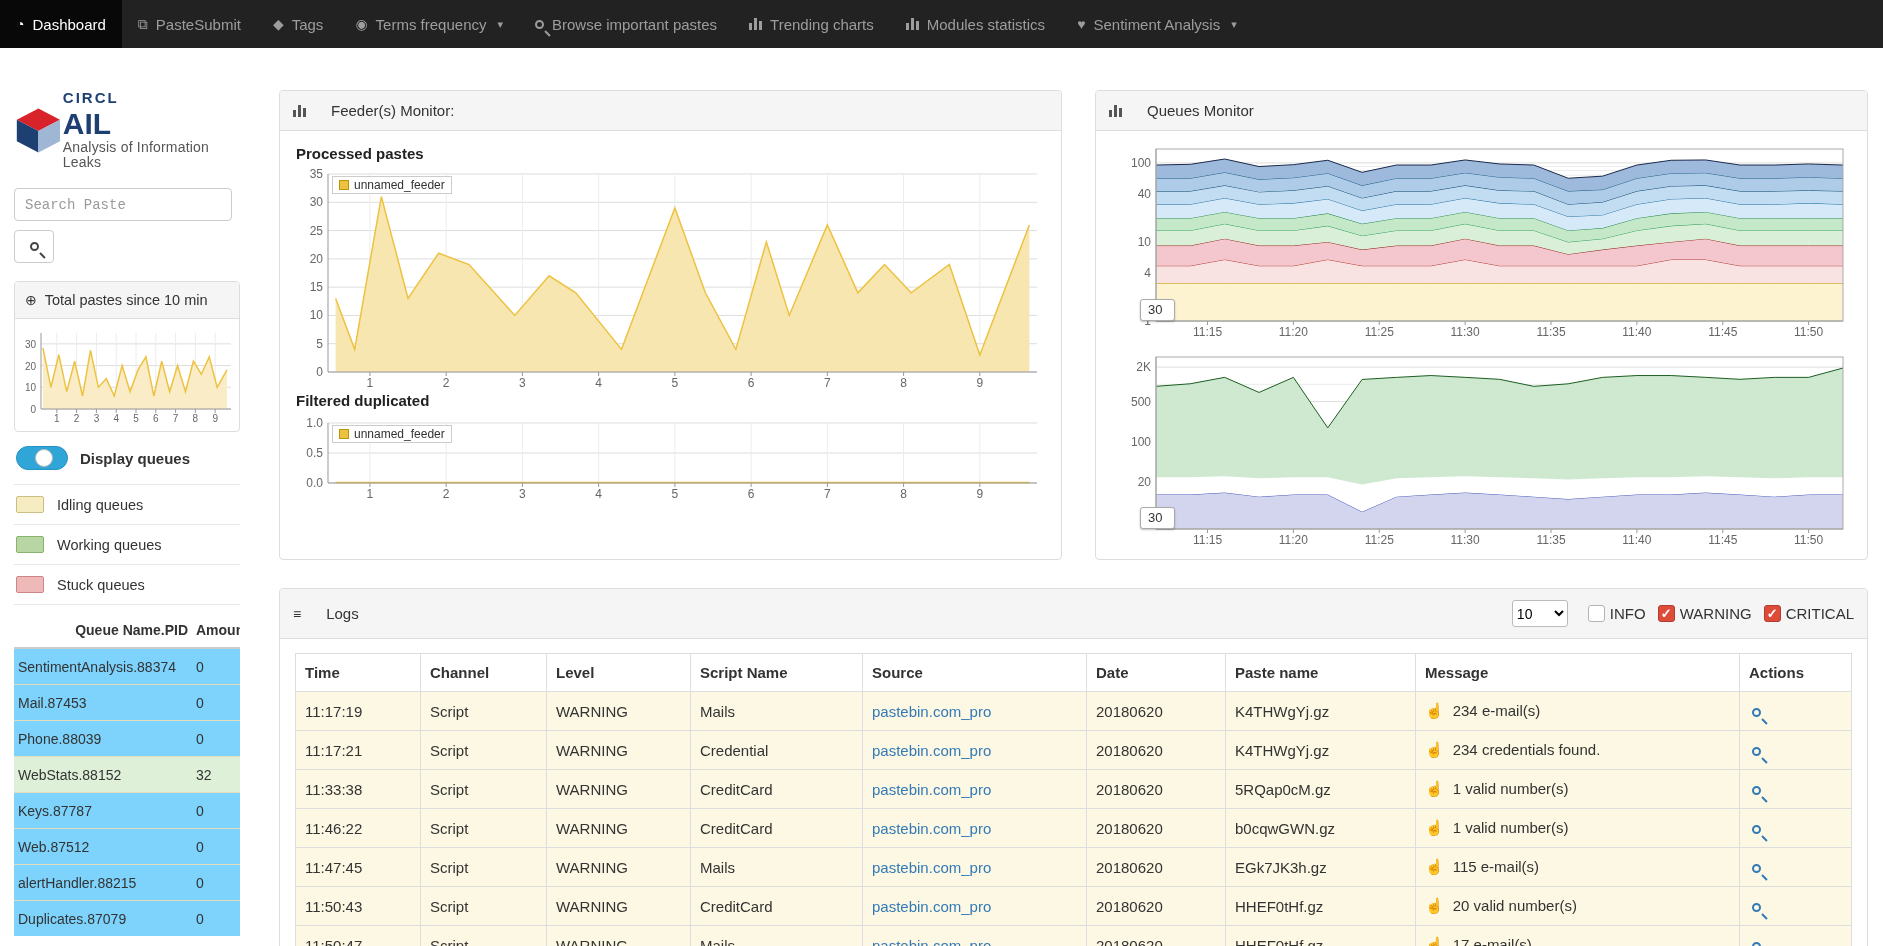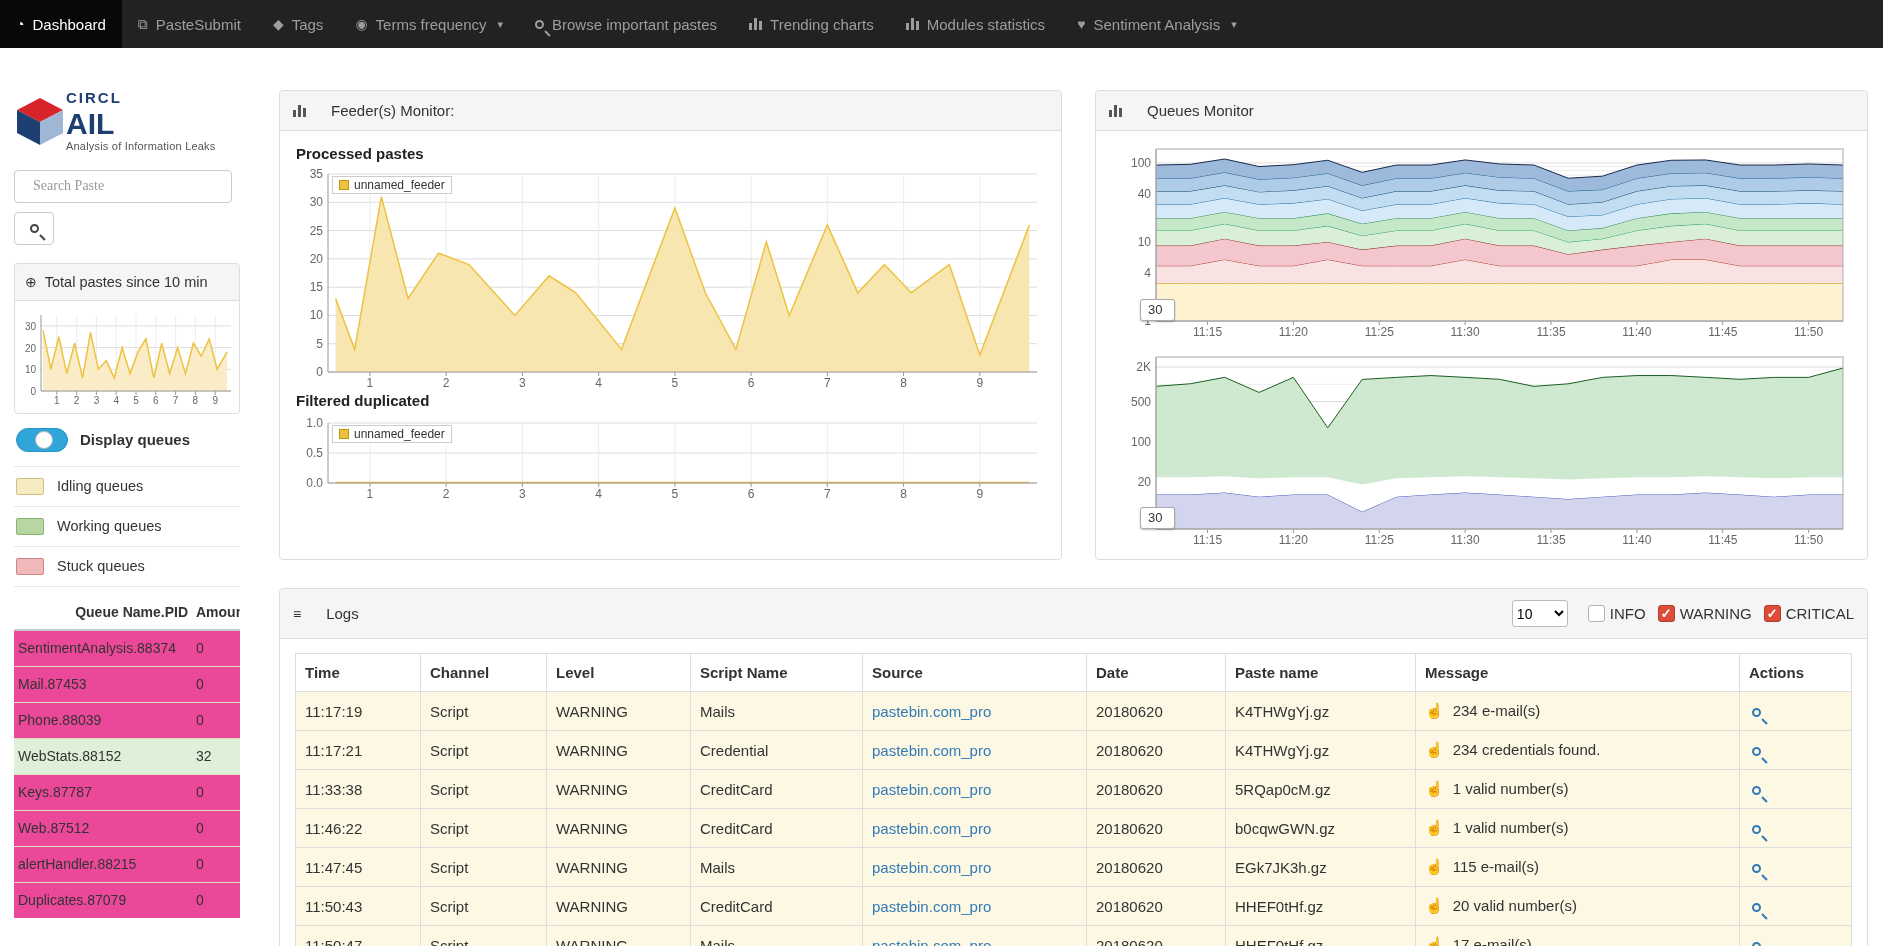--- a/index.html
+++ b/index.html
@@ -27,43 +27,43 @@
   
   .layout{display:flex;height:898px}
   .sidebar{width:250px;flex:none;padding:40px 10px 0 14px;overflow:hidden}
   .main{flex:1;padding:42px 15px 0 29px;overflow:hidden}
 
   
   .logo{display:flex;align-items:center;margin:2px 0 18px}
   .logo-text{line-height:1.1}
   .brand-top{font-size:15px;font-weight:bold;color:#1d3f72;letter-spacing:2px}
   .brand-main{font-size:30px;font-weight:bold;color:#1d3f72}
-  .tagline{font-size:11px;color:#555;letter-spacing:.2px}
-  .search-input{width:218px;height:33px;border:1px solid #ccc;border-radius:4px;padding:0 18px;
-                font-size:14px;color:#6d28d9;font-family:Liberation Serif, serif;outline:none;display:block}
+  .tagline{font-size:14px;color:#555;letter-spacing:.2px}
+  .search-input{width:218px;height:33px;border:1px solid #ccc;border-radius:4px;padding:0 10px;
+                font-size:14px;color:#6d28d9;font-family:Liberation Mono, monospace;outline:none;display:block}
   .search-input::placeholder{color:#9a9a9a}
   .search-btn{margin-top:9px;width:40px;height:33px;background:#fff;border:1px solid #ccc;border-radius:4px;
               color:#444;cursor:pointer;display:flex;align-items:center;justify-content:center}
   .side-panel{margin-top:18px;border:1px solid #ddd;border-radius:4px;overflow:hidden}
   .side-panel-heading{background:#f5f5f5;border-bottom:1px solid #ddd;padding:10px 10px;font-size:14.5px;
                       color:#333;display:flex;gap:8px;align-items:center}
   .mini-chart{width:222px;height:100px;position:relative;margin:8px 0 4px}
   .toggle-row{display:flex;align-items:center;gap:12px;padding:14px 2px;border-bottom:1px solid #e8e8e8;font-size:15px}
   .toggle{width:52px;height:24px;border-radius:13px;background:#30a5d8;border:1px solid #2694c4;position:relative;
           display:inline-block;cursor:pointer;flex:none}
   .toggle .knob{position:absolute;right:14px;top:2px;width:18px;height:18px;border-radius:50%;
                 background:#fff;border:1px solid #bbb}
   .legend-row{display:flex;align-items:center;gap:13px;padding:11px 2px;border-bottom:1px solid #e8e8e8;font-size:14.5px}
   .swatch{display:inline-block;width:28px;height:17px;border:1px solid #999;border-radius:2px;flex:none}
   .queue-table{width:100%;border-collapse:collapse;margin-top:8px;table-layout:fixed}
   .queue-table th{text-align:right;font-size:14px;padding:9px 4px;border-bottom:2px solid #ccc;
                   white-space:nowrap;overflow:hidden}
   .queue-table th:last-child{width:48px}
   .queue-table td{padding:9.5px 4px;border-top:1px solid #e3dcbf;font-size:14px;white-space:nowrap;overflow:hidden}
-  tr.status-idling td{background:#ec4899}
+  tr.status-idling td{background:#7dd3fc}
   tr.status-working td{background:#dff0d8}
 
   
   .top-row{display:flex;gap:33px}
   .panel{border:1px solid #ddd;border-radius:4px;background:#fff}
   .panel>header{background:#f5f5f5;border-bottom:1px solid #ddd;padding:11px 13px;font-size:15px;color:#333;
                 display:flex;align-items:center;gap:25px;border-radius:4px 4px 0 0}
   .feeder-panel{width:783px;flex:none}
   .queues-panel{width:773px;flex:none}
   .panel-body{padding:12px 16px 12px}

